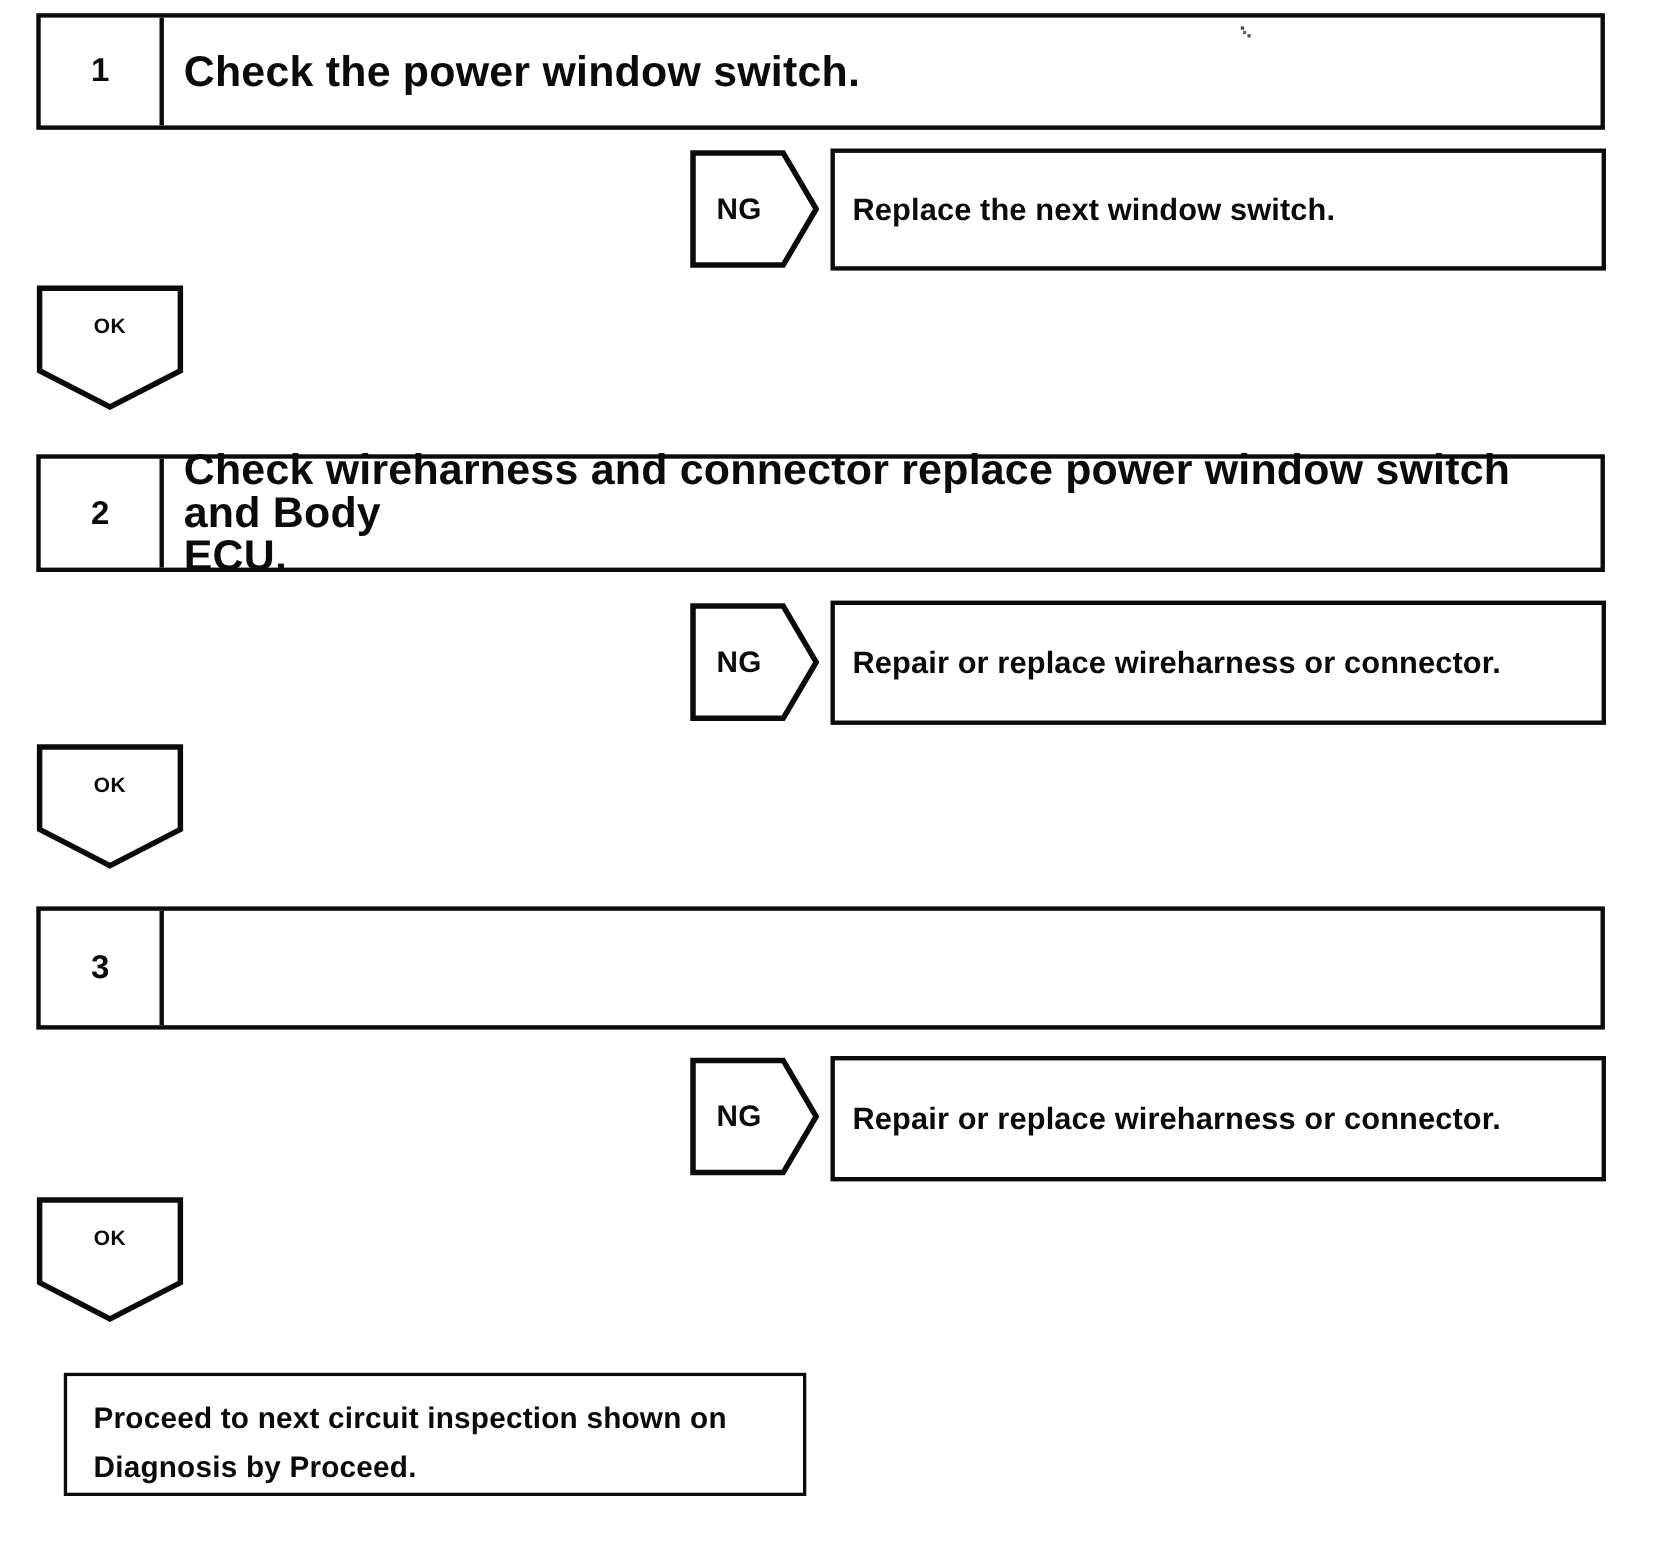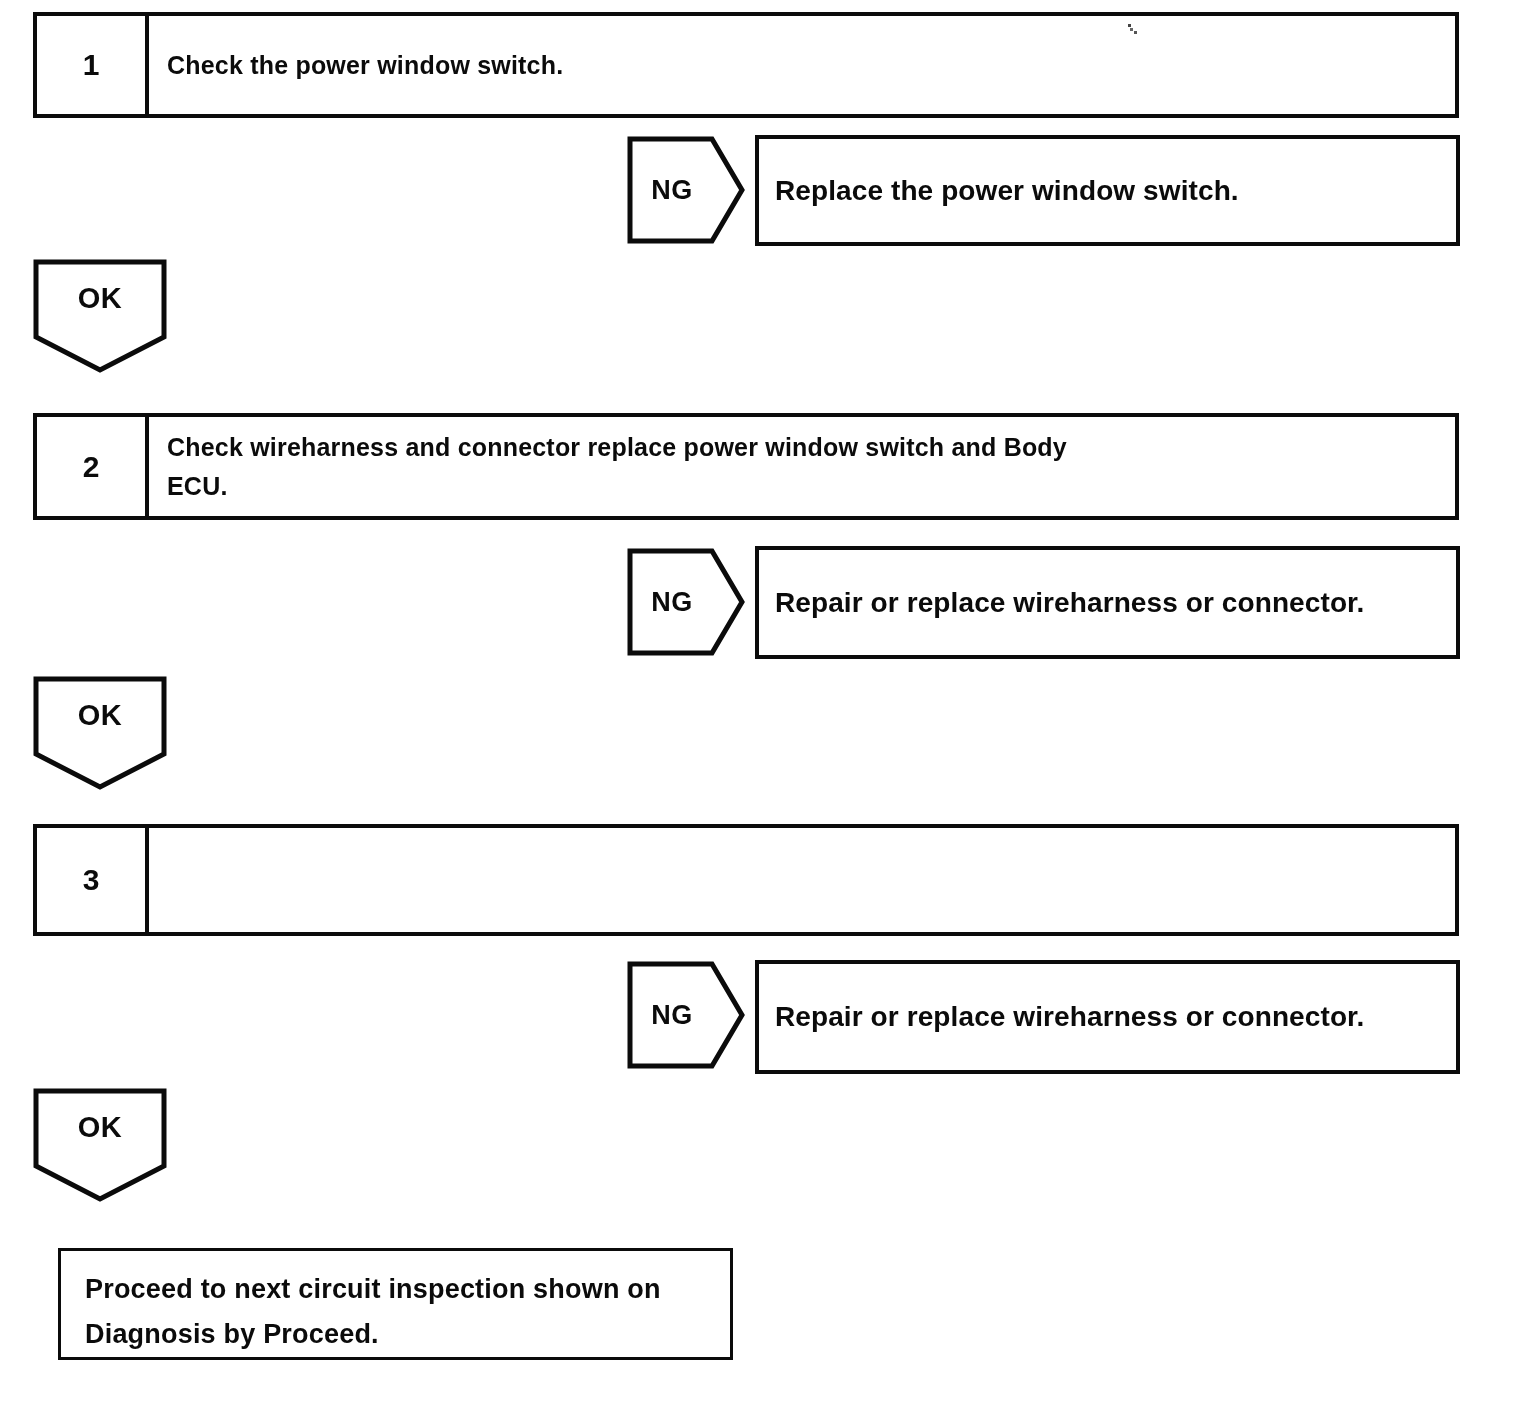--- a/index.html
+++ b/index.html
@@ -36,21 +36,21 @@
     display: flex;
     align-items: center;
     justify-content: center;
     font-size: 30px;
   }
   .step-text {
     flex: 1;
     display: flex;
     align-items: center;
     padding: 6px 18px;
-    font-size: 25px;
+    font-size: 39px;
     line-height: 39px;
     letter-spacing: 0.2px;
   }
   .step-text span { white-space: pre-line; }
 
   
   .ng-wrap {
     position: absolute;
     left: 627px;
     width: 118px;
@@ -94,21 +94,21 @@
   .ok-wrap svg { position: absolute; left: 0; top: 0; }
   .ok-label {
     position: absolute;
     left: 0;
     top: 0;
     width: 100%;
     height: 78px;
     display: flex;
     align-items: center;
     justify-content: center;
-    font-size: 29px;
+    font-size: 19px;
     letter-spacing: 0.5px;
   }
 
   
   .final-box {
     position: absolute;
     left: 58px;
     top: 1248px;
     width: 675px;
     height: 112px;
@@ -150,21 +150,21 @@
     </div>
   </div>
 
   <div class="ng-wrap" style="top:136px;">
     <svg width="118" height="108" viewBox="0 0 118 108">
       <polygon points="3,3 85,3 115,54 85,105 3,105"></polygon>
     </svg>
     <span class="ng-label">NG</span>
   </div>
   <div class="result-box" style="top:135px; height:111px;">
-    <span>Replace the power window switch.</span>
+    <span>Replace the next window switch.</span>
   </div>
 
   <div class="ok-wrap" style="top:259px;">
     <svg width="134" height="114" viewBox="0 0 134 114">
       <polygon points="3,3 131,3 131,78 67,111 3,78"></polygon>
     </svg>
     <span class="ok-label">OK</span>
   </div>
 
   <div class="step-box" style="top:413px; height:107px;">

